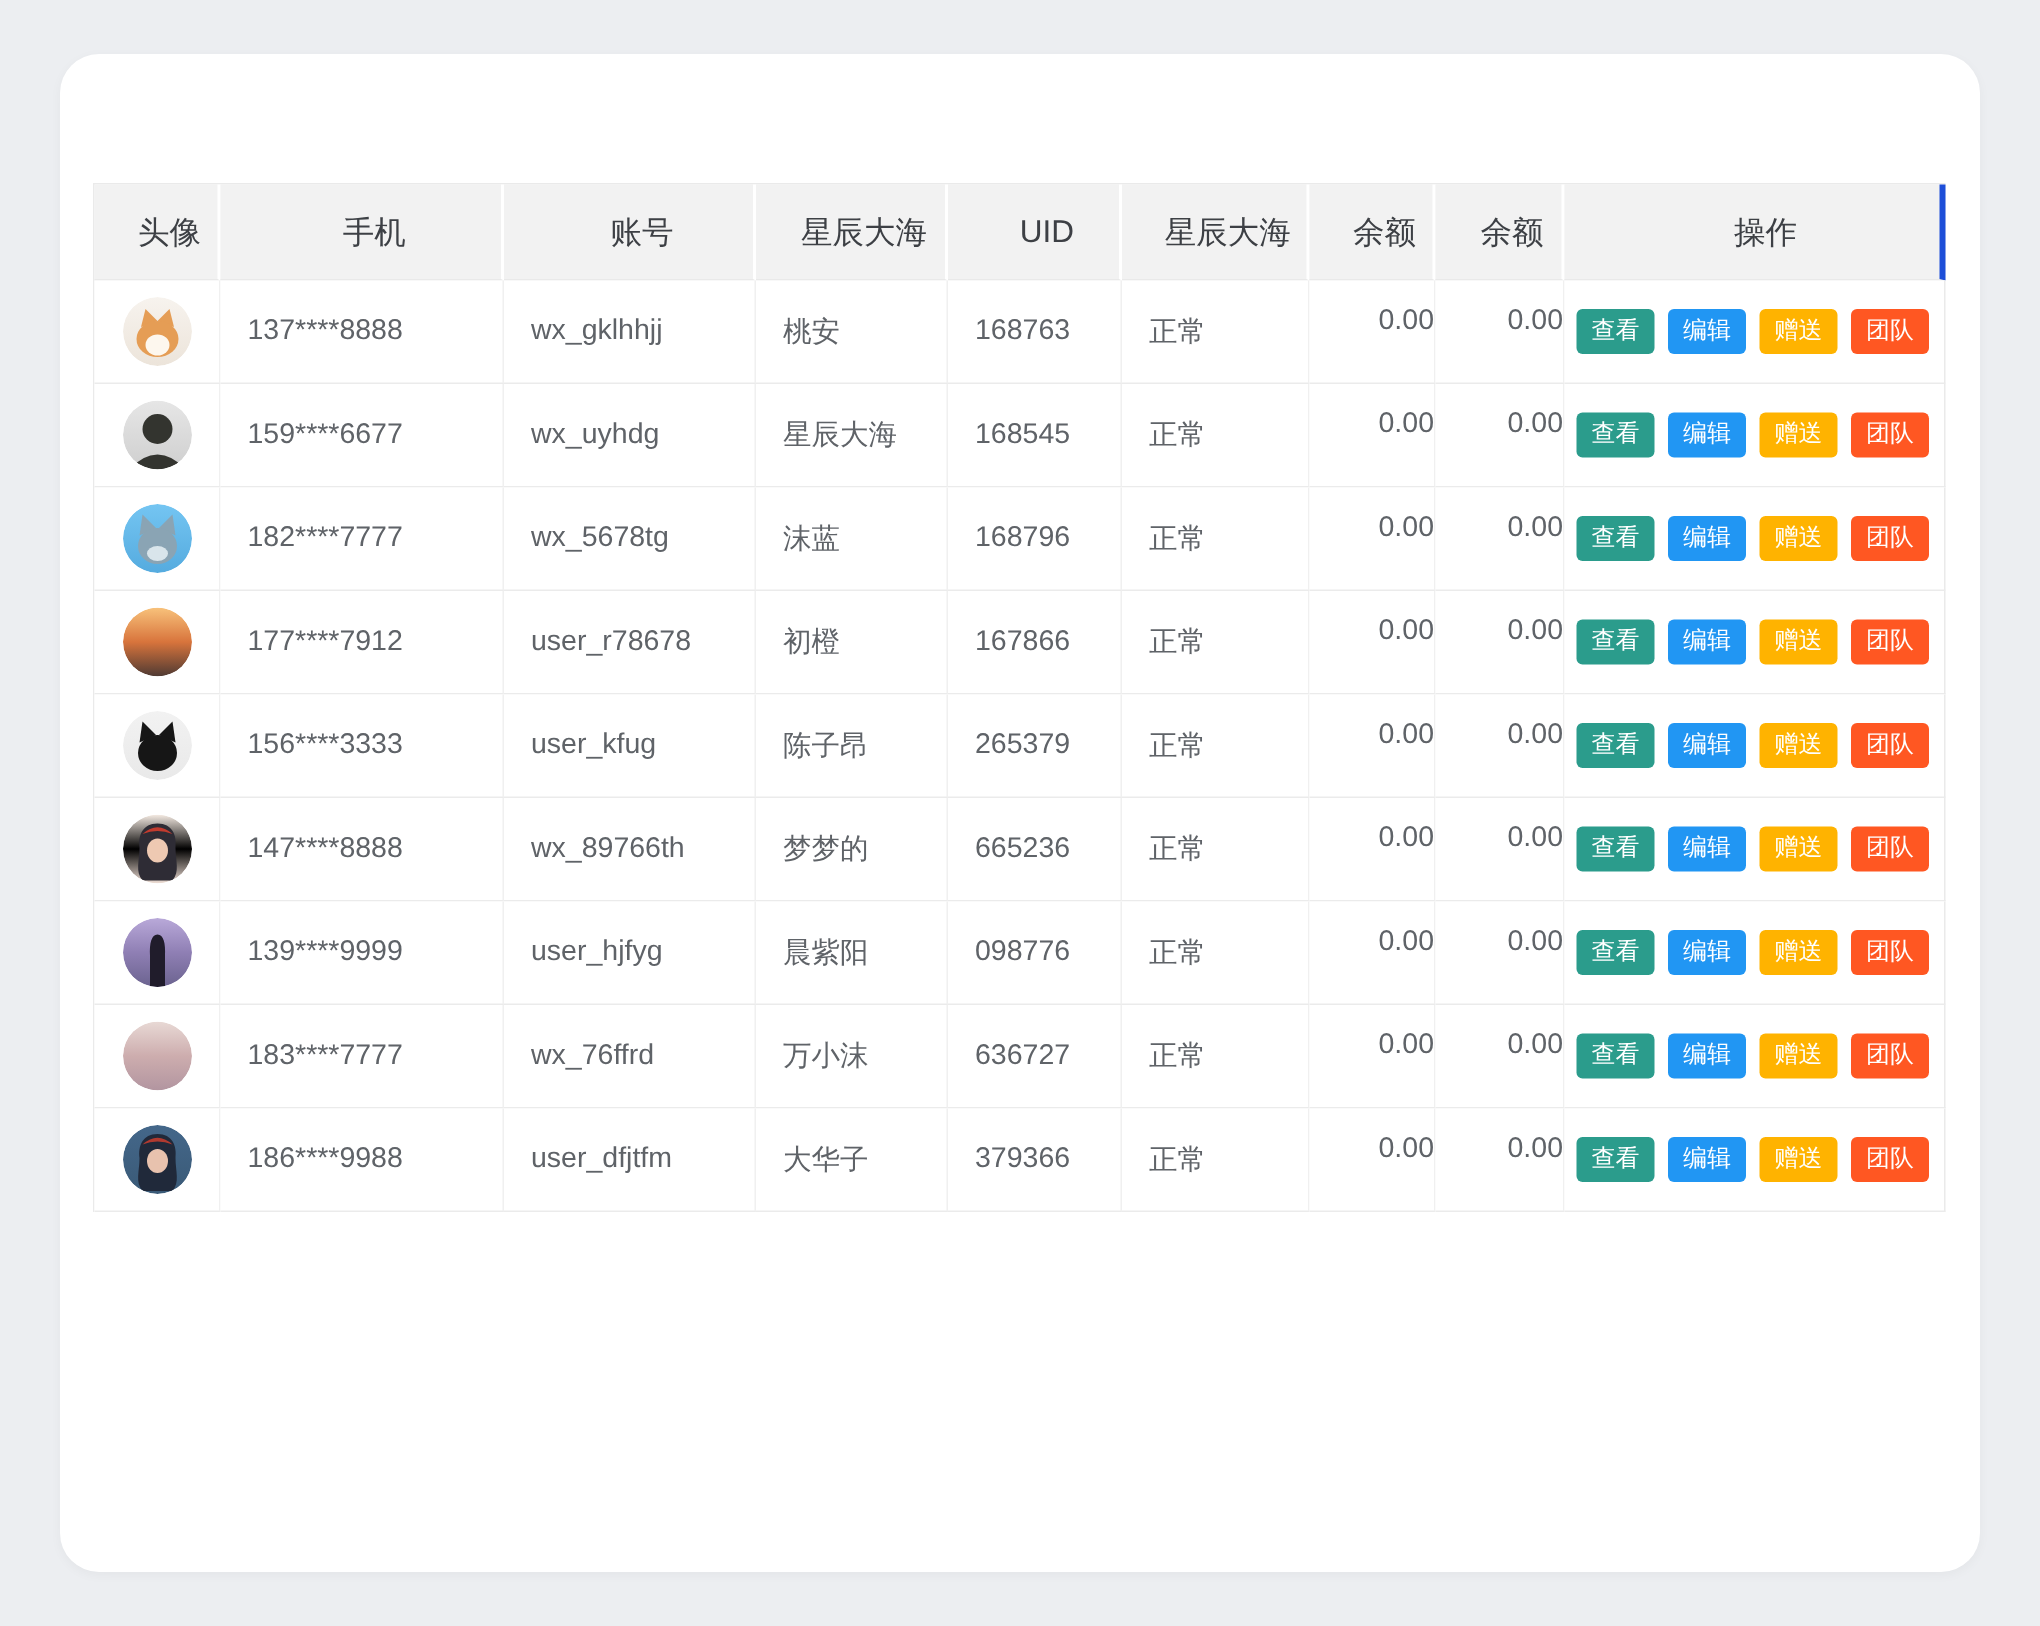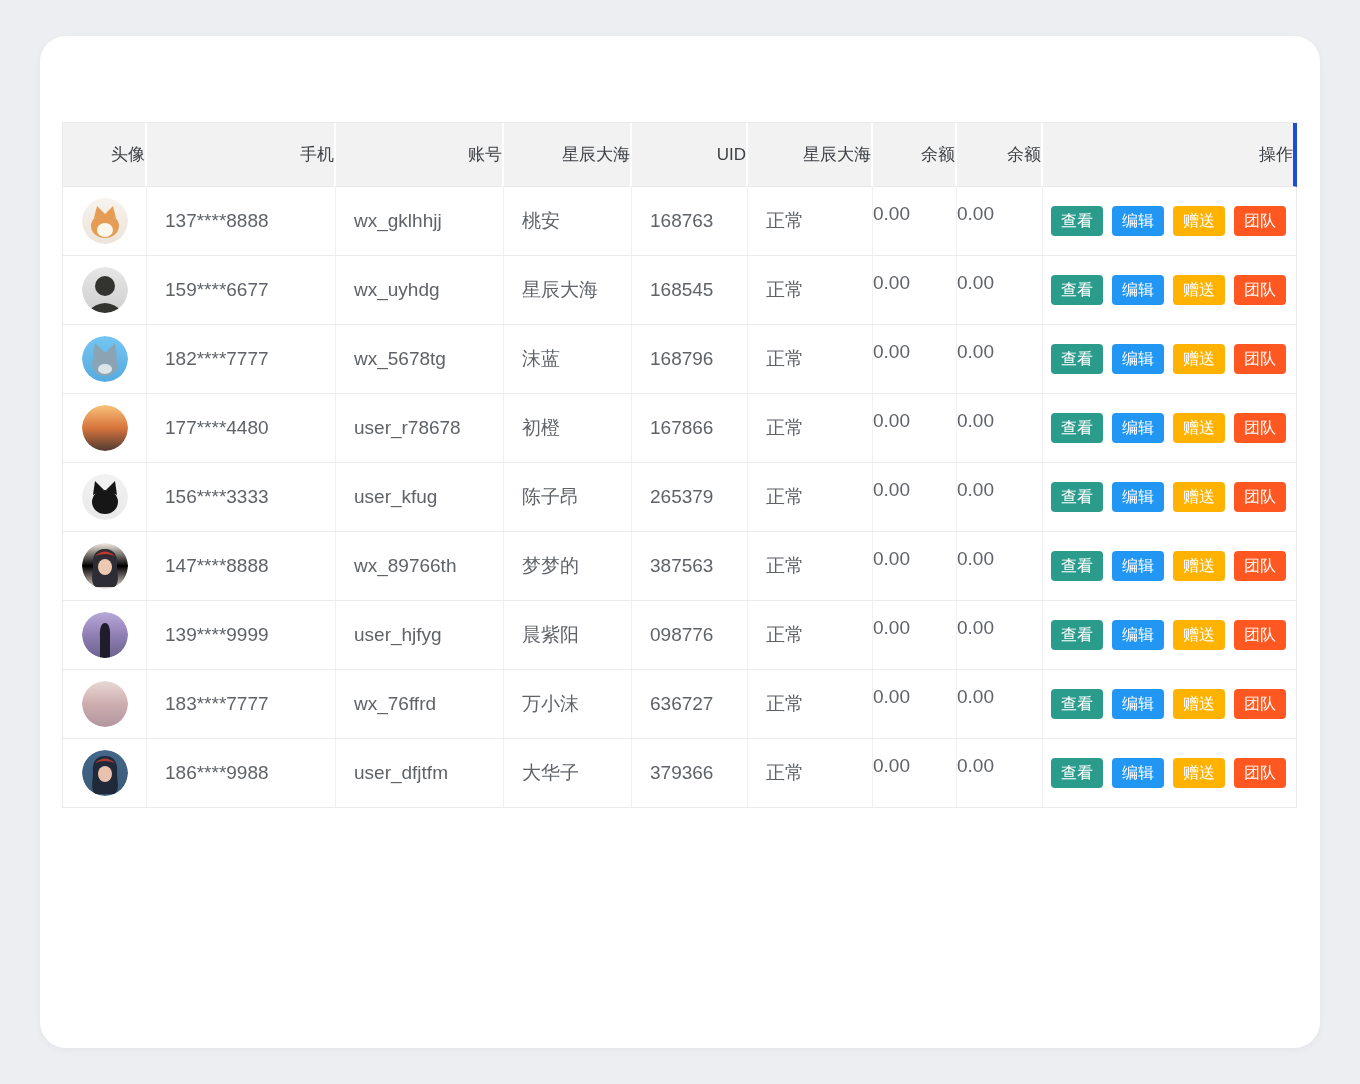--- a/index.html
+++ b/index.html
@@ -17,22 +17,22 @@
   }
   table.user-table {
     position: absolute; left: 22px; top: 86px;
     border-collapse: separate; border-spacing: 0;
     table-layout: fixed;
     border-left: 1px solid #eaeaea; border-top: 1px solid #eaeaea;
   }
   .user-table th {
     background: #f2f2f2;
     height: 63px;
-    font-size: 17px; font-weight: normal; color: #3d4045;
-    text-align: right; padding: 0 0 0 18px;
+    font-size: 21px; font-weight: normal; color: #3d4045;
+    text-align: center; padding: 0 0 0 18px;
     border-right: 2px solid #ffffff;
     border-bottom: 1px solid #e9e9e9;
     white-space: nowrap; overflow: hidden;
   }
   .user-table th:last-child { border-right: 4px solid #1d4ed8; }
   .user-table td {
     height: 68px;
     font-size: 19px; color: #5f6368;
     text-align: left; padding: 0 0 0 18px;
     border-right: 1px solid #f0f0f0;
@@ -40,21 +40,21 @@
     background: #ffffff;
     white-space: nowrap; overflow: hidden;
   }
   .user-table td:last-child { border-right: 1px solid #eaeaea; text-decoration: underline; }
   td.cell-avatar { padding: 0; text-align: center; }
   .avatar {
     display: inline-block; width: 46px; height: 46px;
     border-radius: 50%; overflow: hidden; vertical-align: middle;
   }
   .avatar svg { display: block; }
-  td.cell-balance1, td.cell-balance2 { text-align: left; padding: 0; }
+  td.cell-balance1, td.cell-balance2 { text-align: right; padding: 0; }
   td.cell-balance1 > span, td.cell-balance2 > span {
     display: inline-block; transform: translateY(-7px);
   }
   td.cell-actions { padding-left: 8px; }
   .action-btn {
     display: inline-block; box-sizing: border-box;
     width: 52px; height: 30px; margin-right: 9px;
     border: none; border-radius: 4px;
     color: #ffffff; font-size: 16px; line-height: 30px;
     padding: 0; text-align: center; cursor: pointer;
@@ -183,21 +183,21 @@
                     <stop offset="100%" stop-color="#4f3a33"></stop>
                   </linearGradient>
                   <clipPath id="c3">
                     <circle cx="23" cy="23" r="23"></circle>
                   </clipPath>
                 </defs>
                 <g clip-path="url(#c3)">
                   <rect width="46" height="46" fill="url(#g3)"></rect>
                 </g>
               </svg></div></td>
-          <td class="cell-phone">177****4480</td>
+          <td class="cell-phone">177****7912</td>
           <td class="cell-account">user_r78678</td>
           <td class="cell-nickname">初橙</td>
           <td class="cell-uid">167866</td>
           <td class="cell-status">正常</td>
           <td class="cell-balance1"><span>0.00</span></td>
           <td class="cell-balance2"><span>0.00</span></td>
           <td class="cell-actions"><button class="action-btn" style="background: rgb(43, 156, 140);">查看</button><button class="action-btn" style="background: rgb(33, 150, 243);">编辑</button><button class="action-btn" style="background: rgb(255, 179, 0);">赠送</button><button class="action-btn" style="background: rgb(255, 87, 34);">团队</button></td>
         </tr>
         <tr>
           <td class="cell-avatar"><div class="avatar"><svg width="46" height="46" viewBox="0 0 46 46" xmlns="http://www.w3.org/2000/svg">
@@ -241,21 +241,21 @@
                 <g clip-path="url(#c5)">
                   <rect width="46" height="46" fill="url(#g5)"></rect>
                   <path d="M23 6 C13 6 10 14 11 22 C11 31 8 38 13 44 L33 44 C38 38 35 31 35 22 C36 14 33 6 23 6 Z" fill="#2e2c35"></path>
                   <path d="M13 13 Q23 4 33 13 Q23 9 13 13 Z" fill="#c23b2e"></path>
                   <ellipse cx="23" cy="24" rx="7" ry="8" fill="#eec9b2"></ellipse>
                 </g>
               </svg></div></td>
           <td class="cell-phone">147****8888</td>
           <td class="cell-account">wx_89766th</td>
           <td class="cell-nickname">梦梦的</td>
-          <td class="cell-uid">387563</td>
+          <td class="cell-uid">665236</td>
           <td class="cell-status">正常</td>
           <td class="cell-balance1"><span>0.00</span></td>
           <td class="cell-balance2"><span>0.00</span></td>
           <td class="cell-actions"><button class="action-btn" style="background: rgb(43, 156, 140);">查看</button><button class="action-btn" style="background: rgb(33, 150, 243);">编辑</button><button class="action-btn" style="background: rgb(255, 179, 0);">赠送</button><button class="action-btn" style="background: rgb(255, 87, 34);">团队</button></td>
         </tr>
         <tr>
           <td class="cell-avatar"><div class="avatar"><svg width="46" height="46" viewBox="0 0 46 46" xmlns="http://www.w3.org/2000/svg">
                 <defs>
                   <linearGradient id="g6" x1="0" y1="0" x2="0" y2="1">
                     <stop offset="0%" stop-color="#b9a9d9"></stop>

